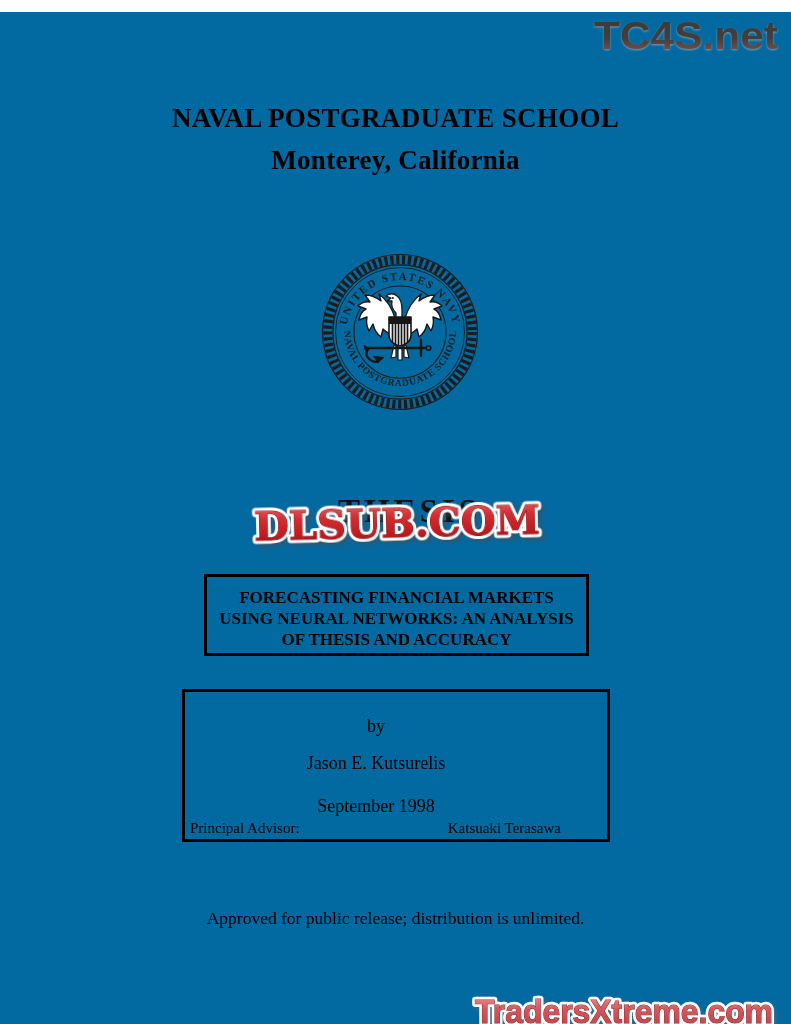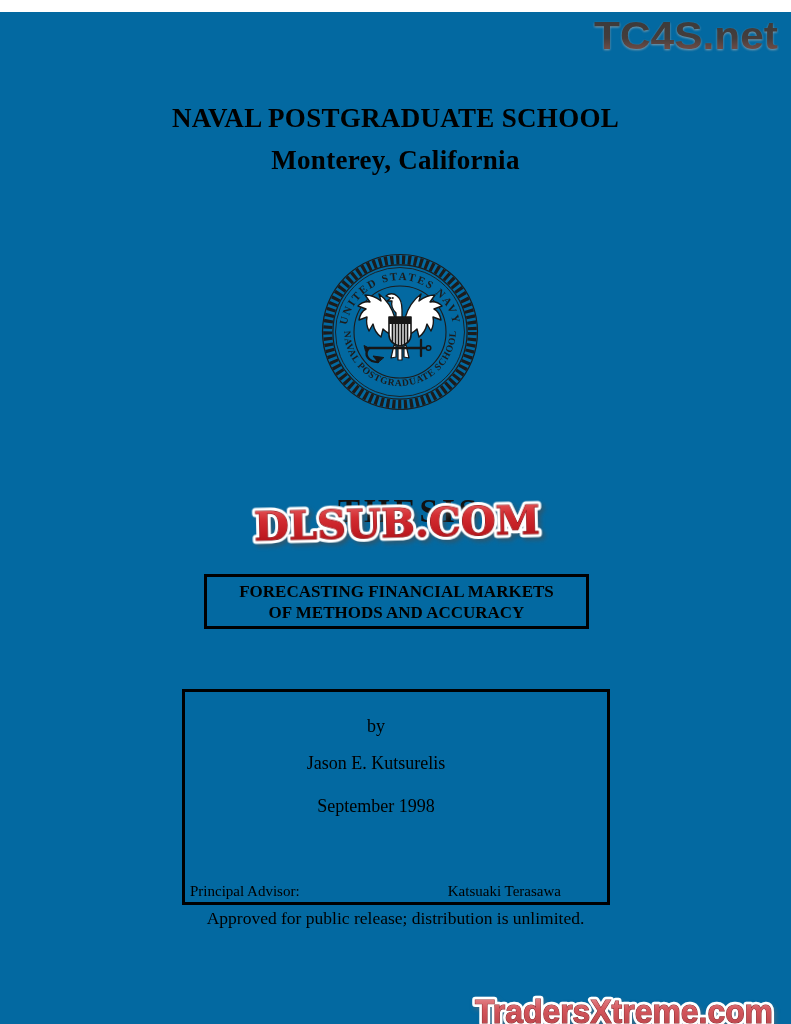--- a/index.html
+++ b/index.html
@@ -39,28 +39,28 @@
   .wm-mid {
     position: absolute; left: 246px; top: 481px;
     transform: rotate(-1.4deg);
     filter: drop-shadow(3px 3px 2px rgba(75,75,75,0.55));
   }
 
   
   .title-box {
     position: absolute; left: 204px; top: 562px; width: 379px;
     border: 3px solid #000;
-    padding: 4px 0 3px 0;
+    padding: 10px 0 3px 0;
     text-align: center; font-weight: bold; font-size: 17px; line-height: 21px;
     white-space: nowrap;
   }
 
   
   .author-box {
-    position: absolute; left: 182px; top: 677px; width: 428px; height: 216px;
+    position: absolute; left: 182px; top: 677px; width: 428px; height: 153px;
     border: 3px solid #000; box-sizing: border-box;
     font-size: 18px;
   }
   .ab-center { position: absolute; left: 0; width: 100%; text-align: center; transform: translateX(-20px); }
   .ab-by     { top: 24px; }
   .ab-author { top: 61px; }
   .ab-date   { top: 104px; }
   .ab-advisor {
     position: absolute; left: 5px; right: 46px; bottom: 2px;
     display: flex; justify-content: space-between; font-size: 15px;
@@ -186,21 +186,22 @@
         <stop offset="0.72" stop-color="#c01b21"></stop>
         <stop offset="1" stop-color="#9c1014"></stop>
       </linearGradient>
     </defs>
     <text x="151" y="44" text-anchor="middle" font-family="'DejaVu Serif', serif" font-weight="bold" font-size="40" textLength="286" lengthAdjust="spacingAndGlyphs" fill="none" stroke="#ffffff" stroke-width="7" stroke-linejoin="round">DLSUB.COM</text>
     <text x="151" y="44" text-anchor="middle" font-family="'DejaVu Serif', serif" font-weight="bold" font-size="40" textLength="286" lengthAdjust="spacingAndGlyphs" fill="url(#dlsubGrad)" stroke="#7e0d11" stroke-width="1" paint-order="stroke">DLSUB.COM</text>
   </svg>
 
   <div class="title-box">
     <div>FORECASTING FINANCIAL MARKETS</div>
-    <div>OF METHODS AND ACCURACY</div>
+    <div>USING NEURAL NETWORKS: AN ANALYSIS</div>
+    <div>OF THESIS AND ACCURACY</div>
   </div>
 
   <div class="author-box">
     <div class="ab-center ab-by">by</div>
     <div class="ab-center ab-author">Jason E. Kutsurelis</div>
     <div class="ab-center ab-date">September 1998</div>
     <div class="ab-advisor">
       <span>Principal Advisor:</span>
       <span>Katsuaki Terasawa</span>
     </div>

